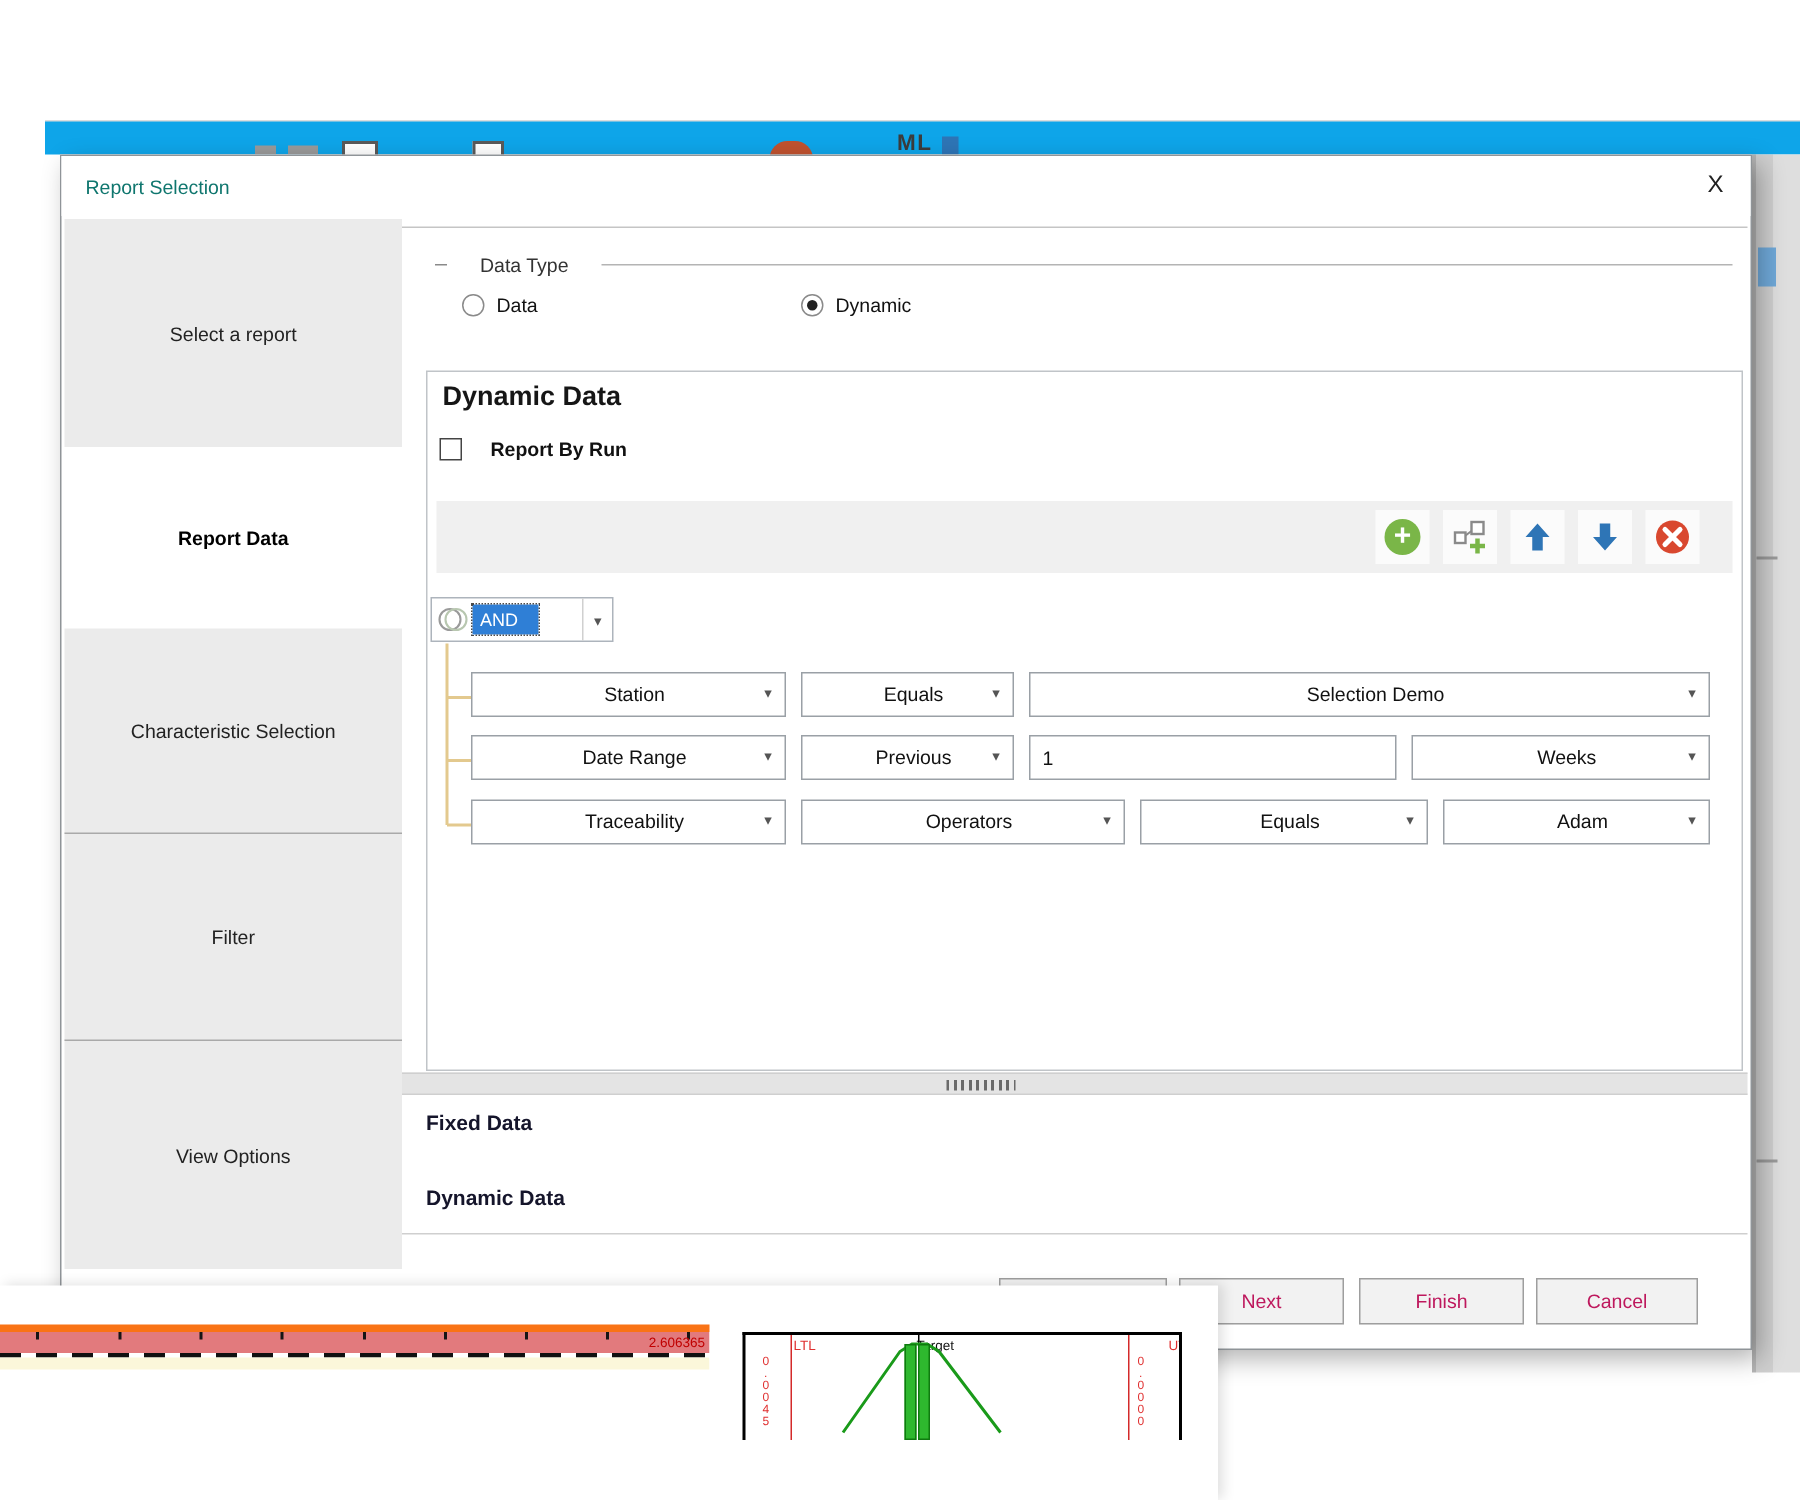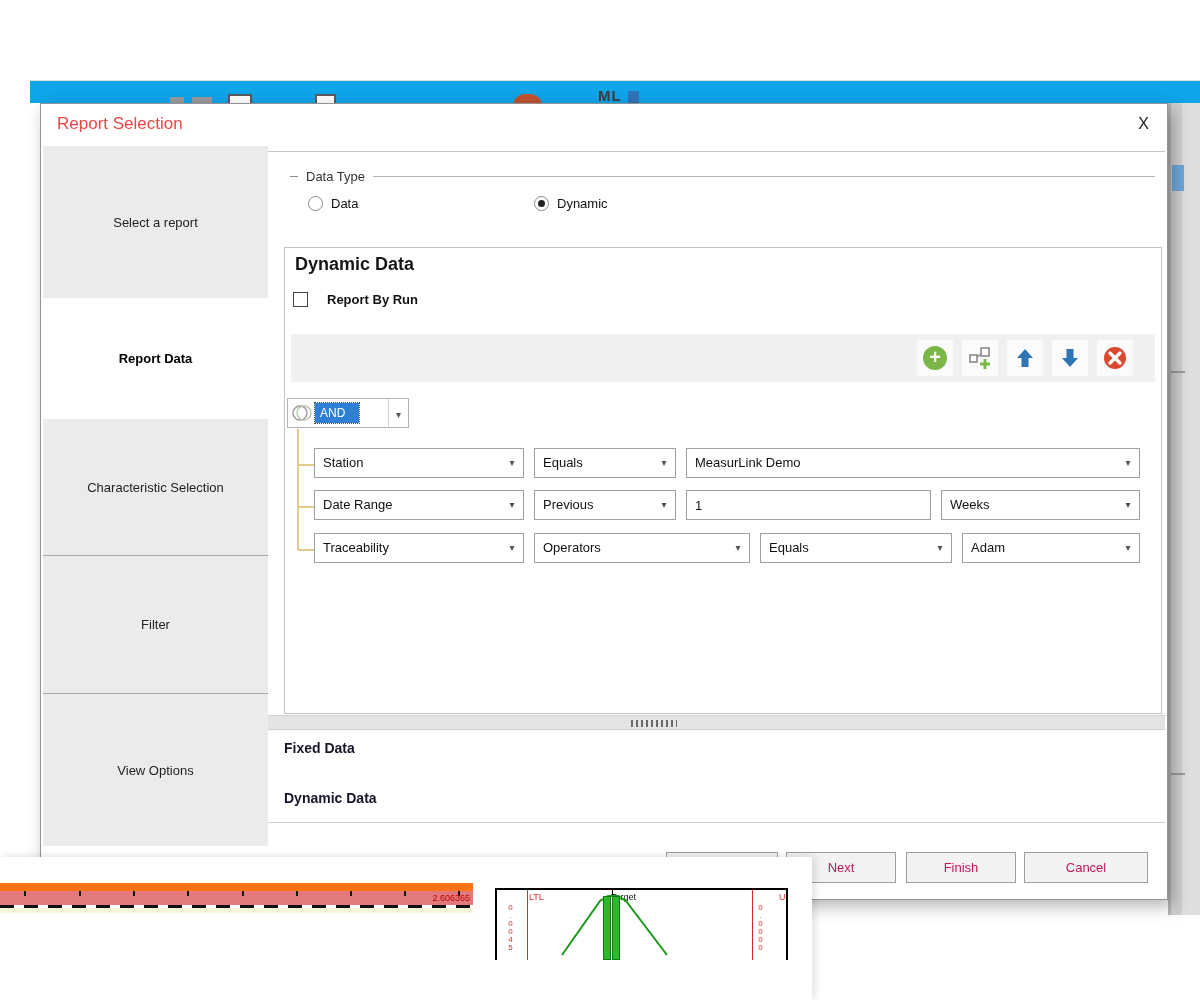--- a/index.html
+++ b/index.html
@@ -20,39 +20,39 @@
   .right-strip { position:absolute; left:1168px; top:103px; width:32px; height:812px;
                  background:linear-gradient(90deg,#b5b5b5 0 3px,#cfcfcf 3px 14px,#dedede 14px 100%); }
   .right-strip .accent { position:absolute; left:4px; top:62px; width:12px; height:26px; background:#6fa8d8; }
   .right-strip .notch  { position:absolute; left:3px; width:14px; height:2px; background:#9a9a9a; }
 
   
   .dialog { position:absolute; left:40px; top:103px; width:1128px; height:797px;
             background:#fff; border:1px solid #8f9498; box-shadow:5px 6px 16px rgba(0,0,0,.3); }
   .titlebar { position:absolute; left:0; top:0; right:0; height:40px; background:#fff;
               display:flex; align-items:center; padding:0 18px 0 16px; }
-  .titlebar .title { font-size:17px; color:#ef4444; }
+  .titlebar .title { font-size:13px; color:#0f766e; }
   .close-x { margin-left:auto; font-size:16px; color:#222; cursor:default; line-height:1; }
 
   
   .sidebar { position:absolute; left:2px; top:42px; width:225px; height:700px; background:#fff; }
   .side-item { position:absolute; left:0; width:100%; display:flex; align-items:center;
                justify-content:center; font-size:13px; color:#222; background:#ebebeb; text-align:center; }
   .side-item.active { background:#fff; font-weight:bold; color:#000; }
   .si-0 { top:0;     height:152px; }
   .si-1 { top:152px; height:121px; }
   .si-2 { top:273px; height:137px; border-bottom:1px solid #a9a9a9; }
   .si-3 { top:410px; height:138px; border-bottom:1px solid #a9a9a9; }
   .si-4 { top:548px; height:152px; }
 
   
   .content { position:absolute; left:227px; top:47px; width:897px; height:702px;
              border-top:1px solid #c5c5c5; }
   .gb-row { position:absolute; left:22px; right:10px; top:16px; height:16px;
-            display:flex; align-items:center; gap:8px; }
+            display:flex; align-items:center; gap:22px; }
   .gb-dash { width:8px; border-top:1px solid #8a8a8a; }
   .gb-label { font-size:13px; color:#333; white-space:nowrap; }
   .gb-line { flex:1; border-top:1px solid #b4b4b4; }
 
   .radio { position:absolute; top:44px; display:flex; align-items:center; gap:8px; font-size:13px; color:#111; }
   .radio-circle { width:15px; height:15px; border:1px solid #8a8a8a; border-radius:50%;
                   background:#fff; position:relative; }
   .radio-circle.on::after { content:""; position:absolute; left:3px; top:3px; width:7px; height:7px;
                             border-radius:50%; background:#222; }
   .r-fixed { left:40px; } .r-dyn { left:266px; }
@@ -78,48 +78,48 @@
   .and-arrow { margin-left:auto; width:20px; height:28px; border-left:1px solid #d0d0d0;
                display:flex; align-items:center; justify-content:center; }
   .caret::after { content:"▾"; font-size:10px; color:#555; }
 
   .tree-v { position:absolute; left:12px; top:181px; width:2px; height:121px; background:#e3c98e; }
   .tree-h { position:absolute; left:13px; width:16px; height:2px; background:#e3c98e; }
   .th-0 { top:216px; } .th-1 { top:258px; } .th-2 { top:301px; }
 
   .combo, .txt-input { position:absolute; height:30px; border:1px solid #9aa0a6; background:#fff;
            font-size:13px; color:#111; }
-  .combo { line-height:28px; padding-left:8px; }
+  .combo { line-height:28px; padding-left:8px;text-align:center; }
   .combo .caret-box { position:absolute; right:2px; top:0; width:18px; height:28px;
                       display:flex; align-items:center; justify-content:center; }
   .txt-input { padding-left:8px; font-family:"Liberation Sans", sans-serif; }
   .row-1 { top:200px; } .row-2 { top:242px; } .row-3 { top:285px; }
 
   .splitter { position:absolute; left:0; right:0; top:563px; height:15px; background:#e4e4e4;
               border-top:1px solid #cfcfcf; border-bottom:1px solid #cfcfcf; }
   .grip { position:absolute; left:363px; top:4px; width:46px; height:7px;
           background:repeating-linear-gradient(90deg,#6a6a6a 0 2px,transparent 2px 5px); }
 
   .sec-head { position:absolute; left:16px; font-size:14px; font-weight:bold; color:#15152b; }
   .sh-fixed { top:588px; } .sh-dyn { top:638px; }
   .sec-divider { position:absolute; left:0; right:0; top:670px; border-top:1px solid #cfcfcf; }
 
   .dlg-btn { position:absolute; top:748px; height:31px; background:#f2f2f2;
              border:1px solid #9e9e9e; font-size:13px; color:#be185d; text-align:center; line-height:29px; }
   .btn-hidden { left:625px; width:112px; }
   .btn-next   { left:745px; width:110px; }
   .btn-finish { left:865px; width:110px; }
-  .btn-cancel { left:983px; width:124px; }
+  .btn-cancel { left:983px; width:108px; }
 
   
   .overlay { position:absolute; left:0; top:857px; width:812px; height:143px; background:#fff;
              box-shadow:3px -1px 8px rgba(0,0,0,.12); }
 
   .runchart { position:absolute; left:0; top:26px; width:473px; height:30px;
-              border-top:8px solid #f97316; overflow:hidden; }
+              border-top:5px solid #f97316; overflow:hidden; }
   .rc-red   { position:absolute; left:0; right:0; top:0; height:14px; background:#e27a7d; }
   .rc-tick  { position:absolute; top:0; width:2px; height:5px; background:#151515; }
   .rc-limit { position:absolute; right:3px; top:2px; font-size:9px; color:#c00000; }
   .rc-dash  { position:absolute; left:0; right:0; top:14px; height:3px;
               background:repeating-linear-gradient(90deg,#111 0 14px,#fff 14px 24px); }
   .rc-cream { position:absolute; left:0; right:0; top:17px; height:11px; background:#fbf7da; }
   .rc-dots  { position:absolute; left:0; right:0; top:28px; height:2px;
               background:repeating-linear-gradient(90deg,#333 0 2px,#fbf7da 2px 5px); }
   .rc-green { position:absolute; left:0; right:0; top:30px; height:9px; background:#c0e9b4; }
   .rc-blob  { position:absolute; left:66px; top:31px; width:16px; height:7px;
@@ -254,21 +254,21 @@
 
         <div class="combo row-1" style="left:29px;width:210px;">
           <span>Station</span>
           <span class="caret-box caret"></span>
         </div>
         <div class="combo row-1" style="left:249px;width:142px;">
           <span>Equals</span>
           <span class="caret-box caret"></span>
         </div>
         <div class="combo row-1" style="left:401px;width:454px;">
-          <span>MeasurLink Demo</span>
+          <span>Selection Demo</span>
           <span class="caret-box caret"></span>
         </div>
 
         <div class="combo row-2" style="left:29px;width:210px;">
           <span>Date Range</span>
           <span class="caret-box caret"></span>
         </div>
         <div class="combo row-2" style="left:249px;width:142px;">
           <span>Previous</span>
           <span class="caret-box caret"></span>

